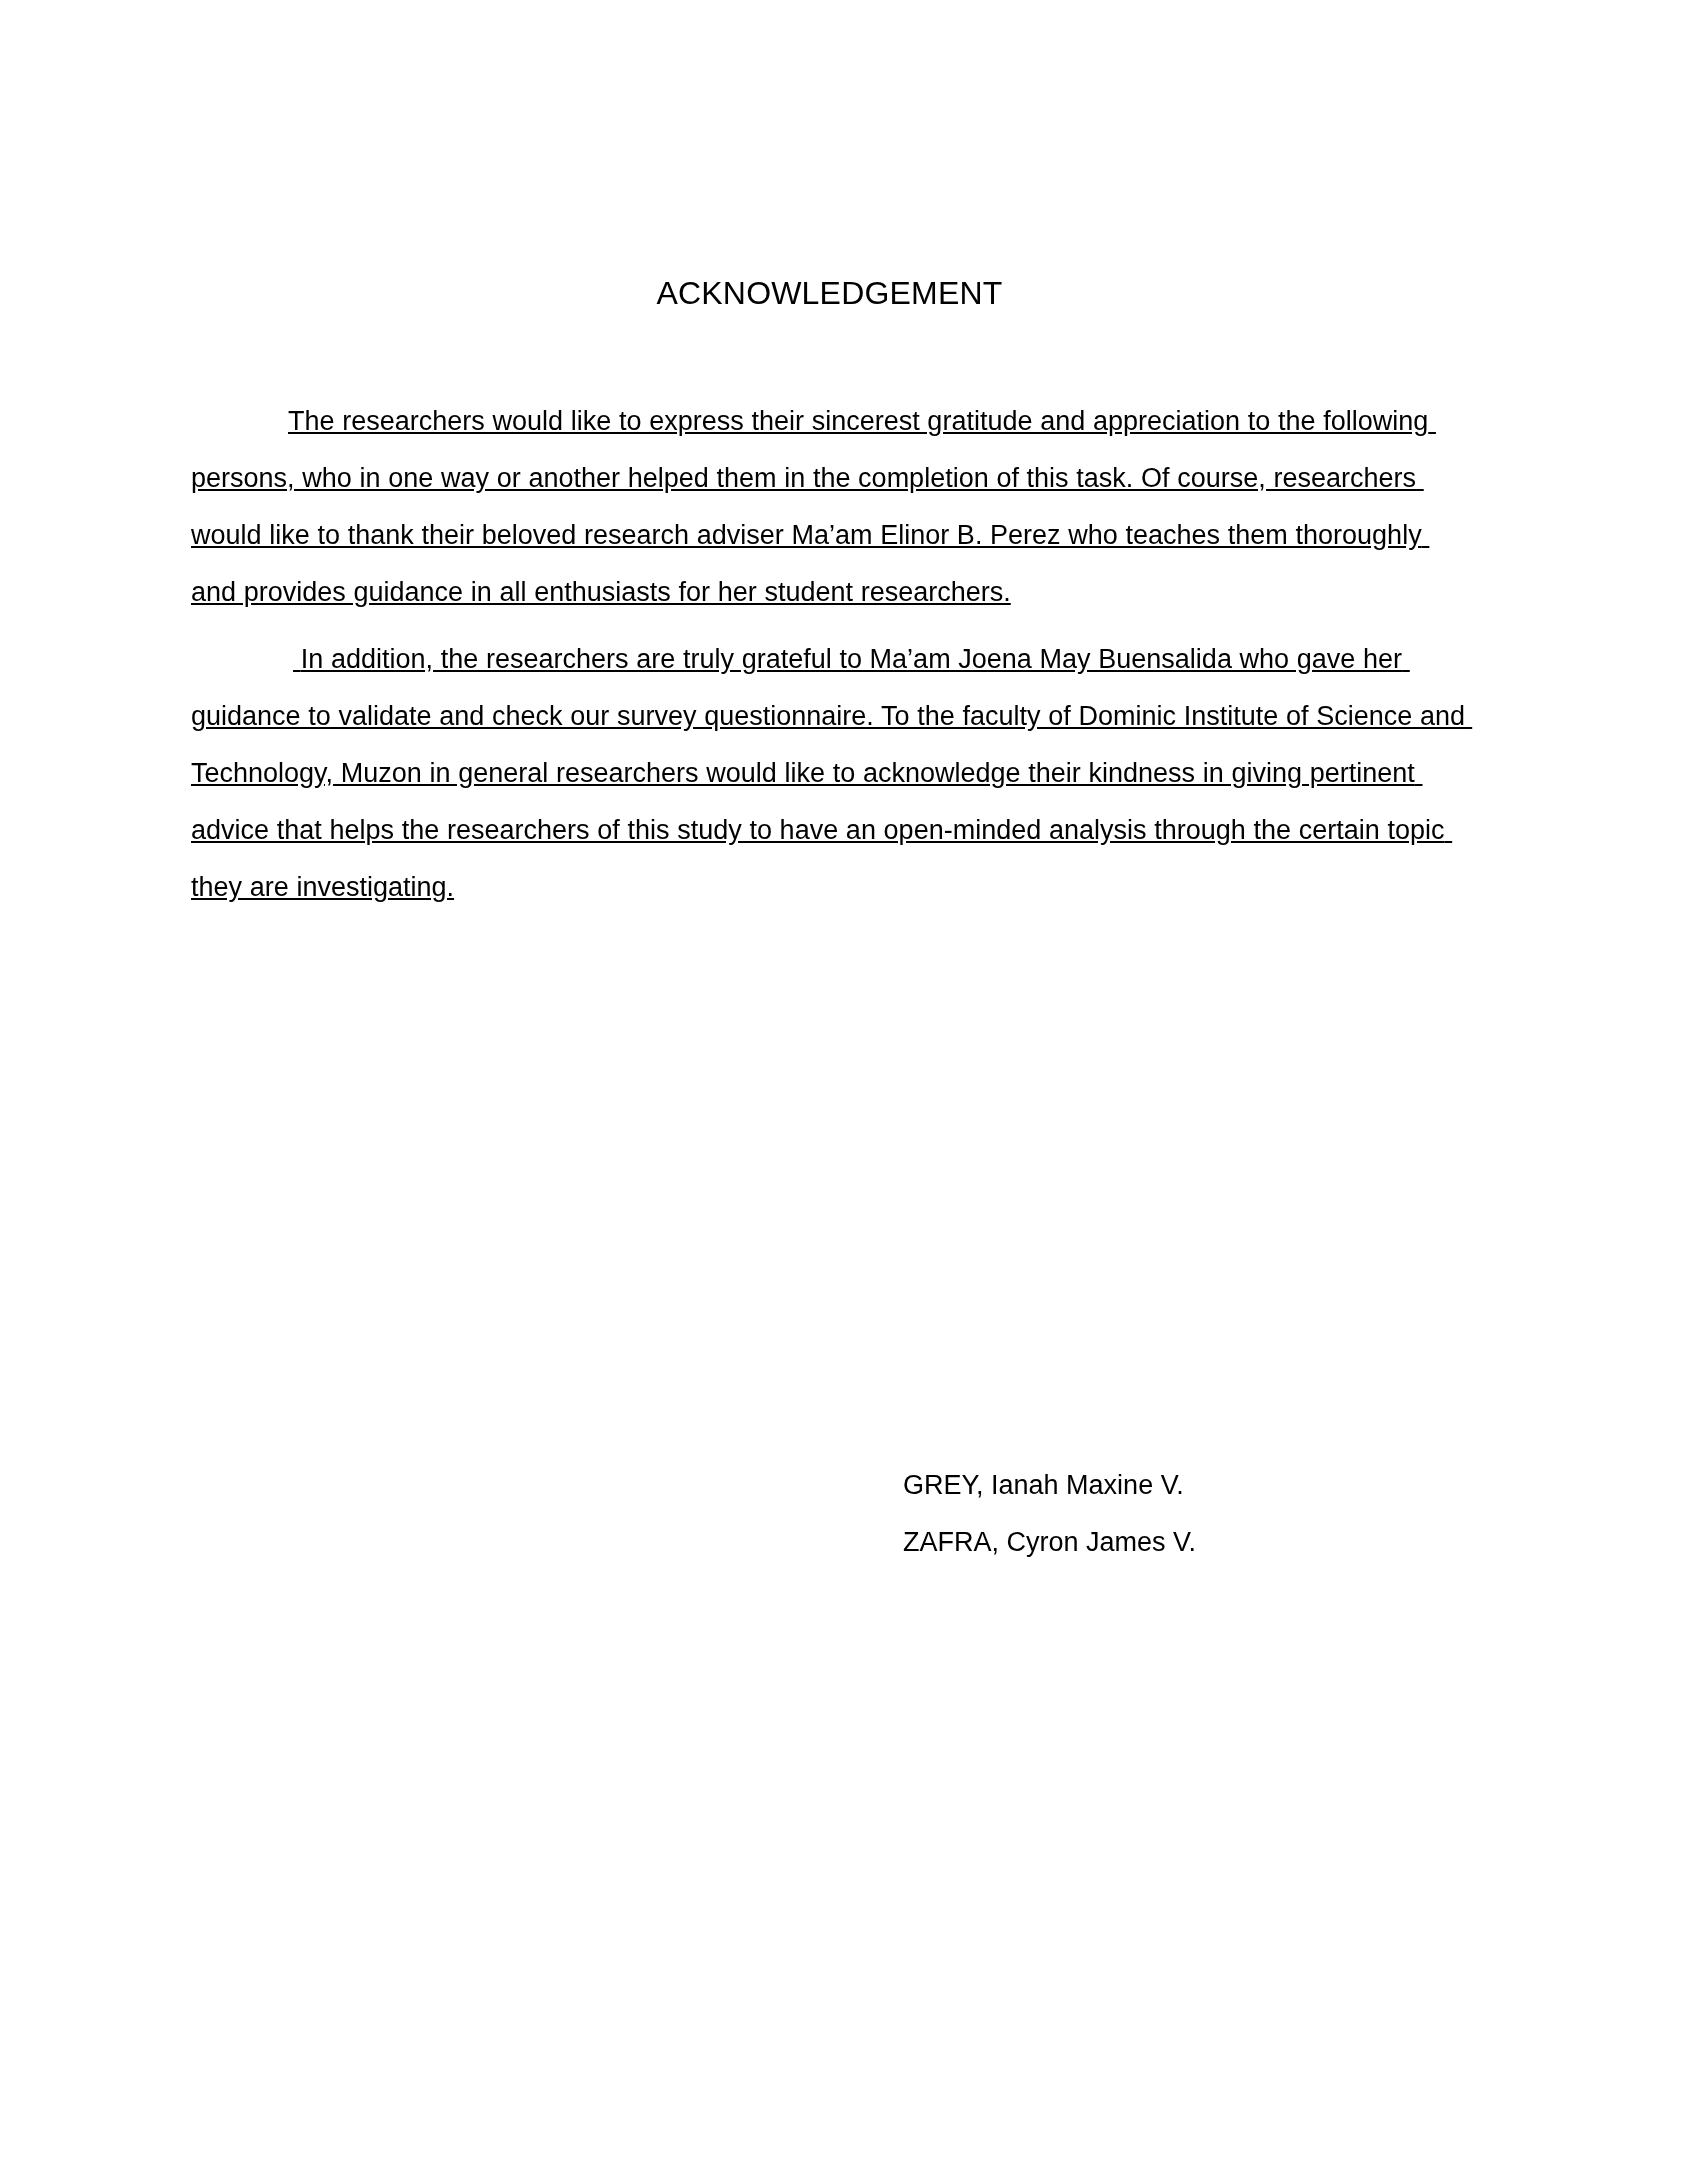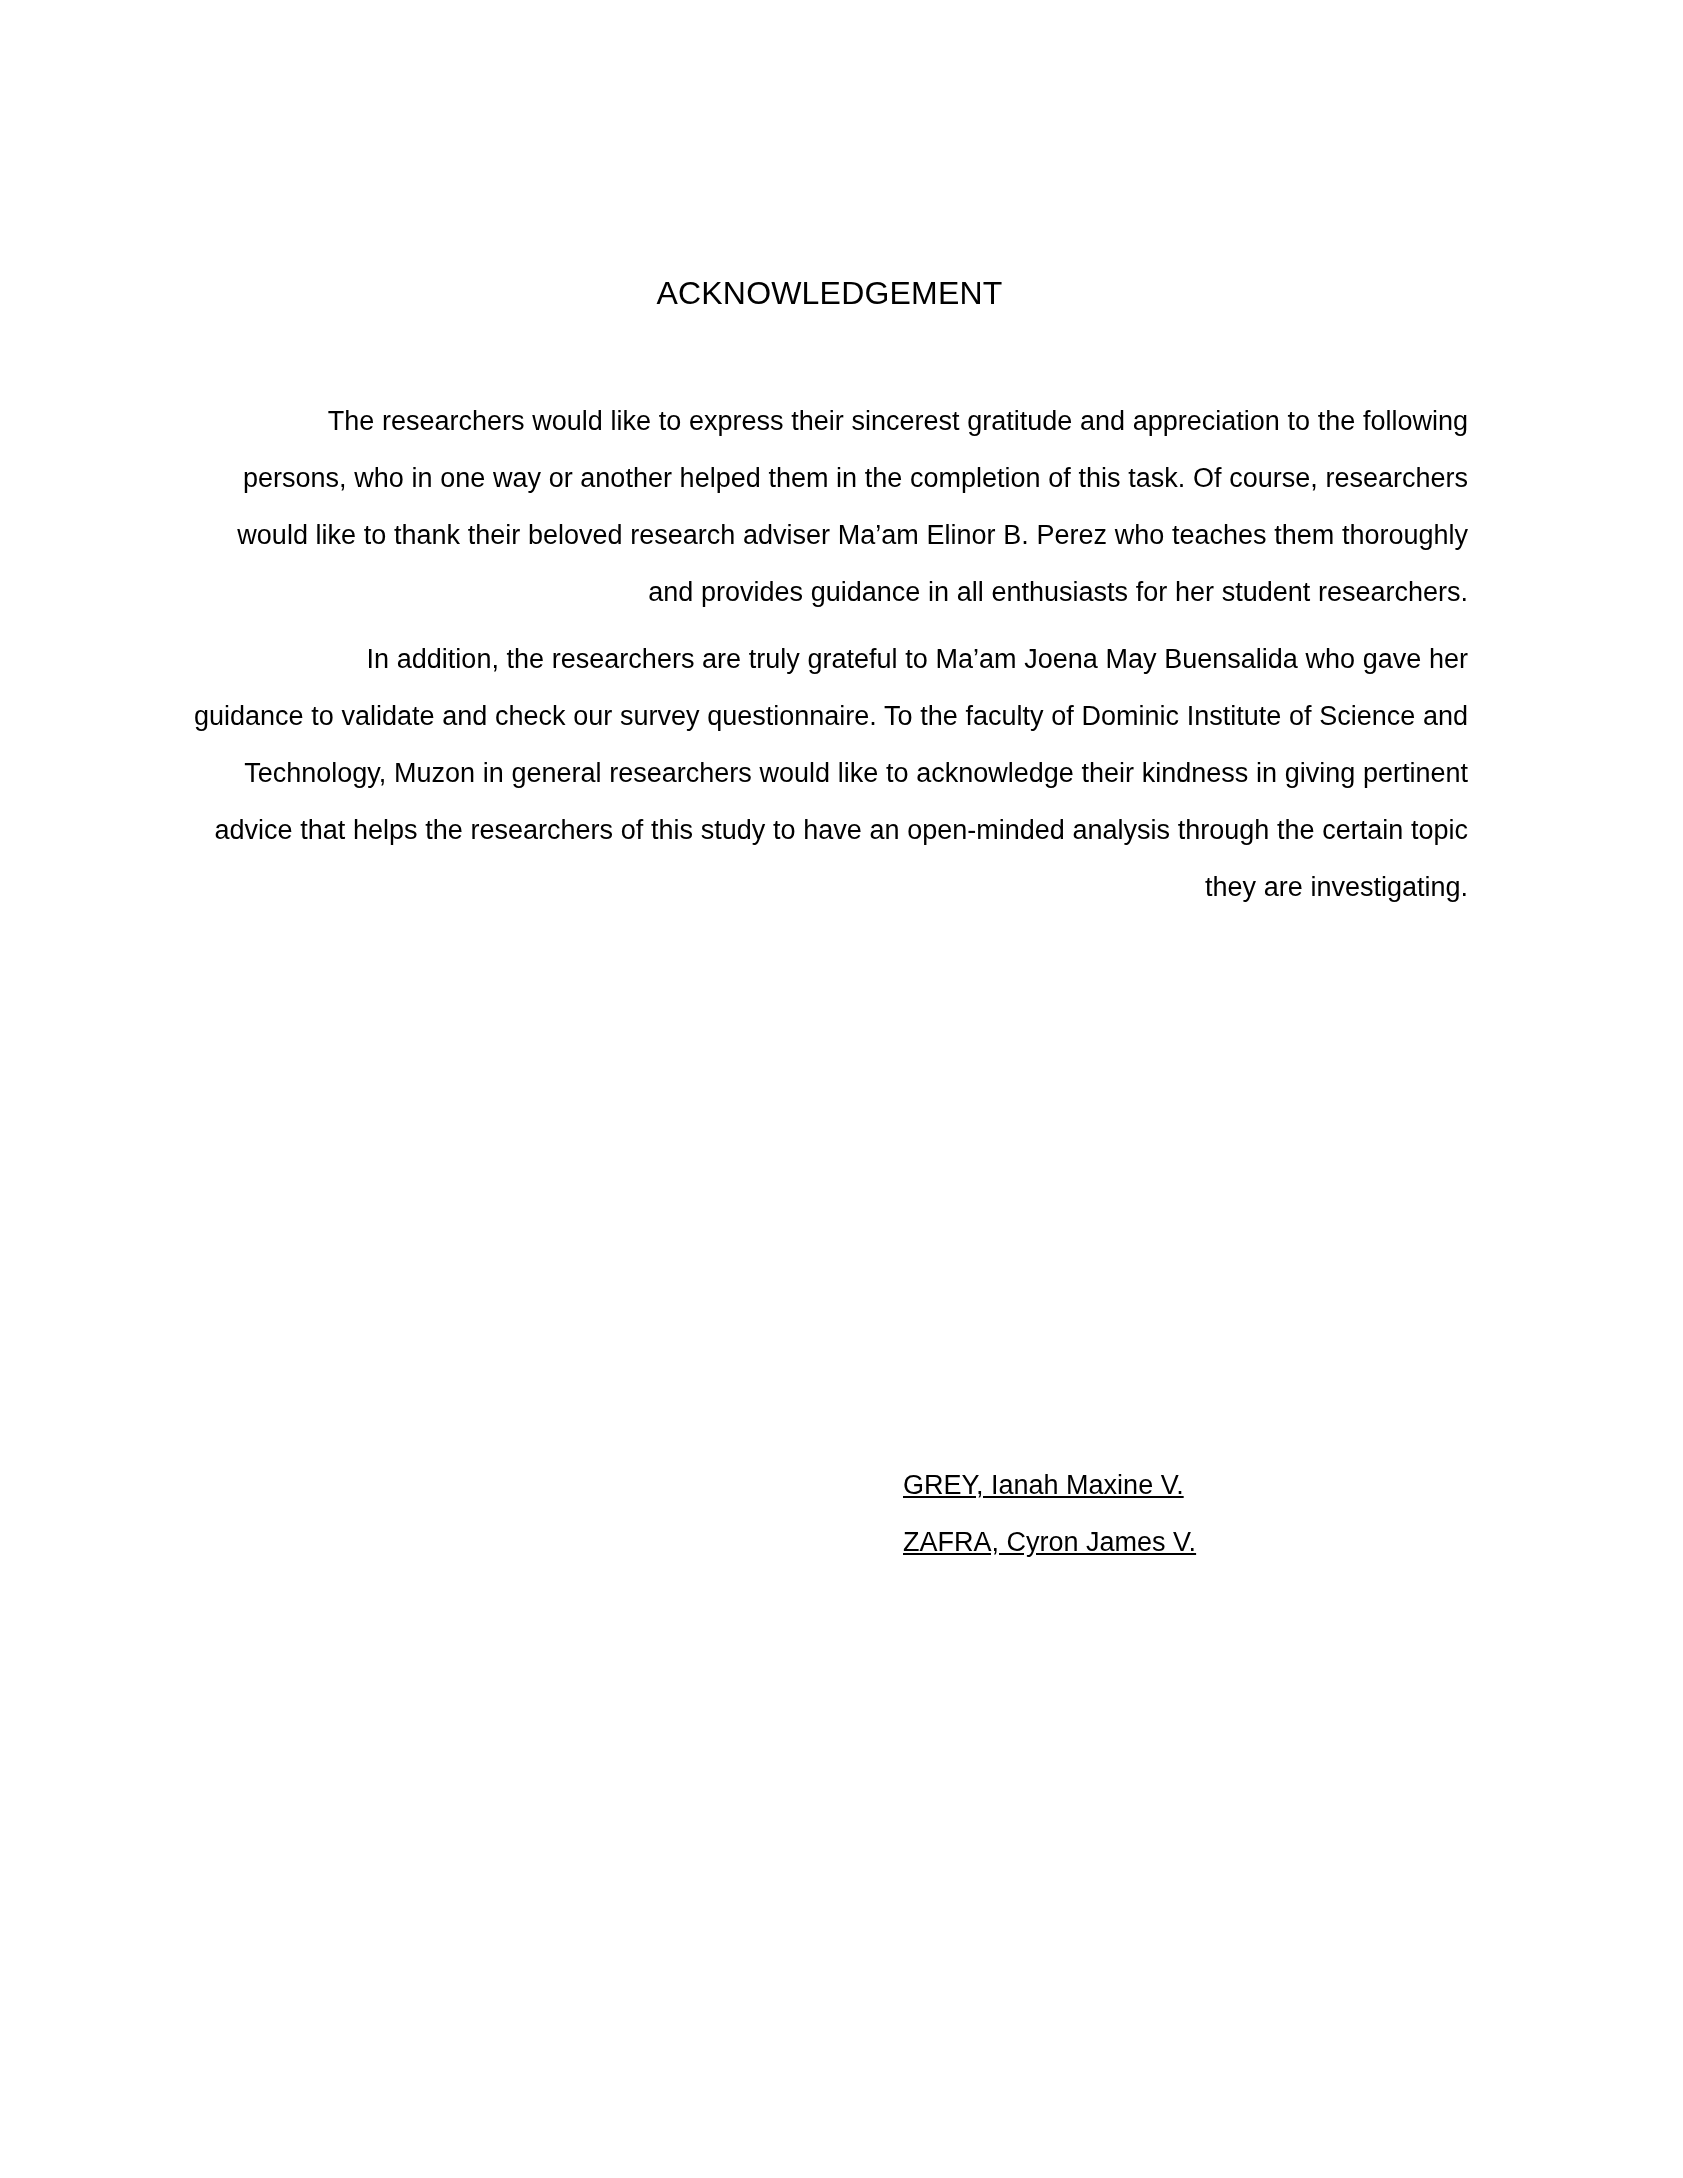--- a/index.html
+++ b/index.html
@@ -32,34 +32,34 @@
     margin: 16px;
     padding-top: 259px;
   }
   .body-block {
     padding-top: 65px;
   }
   .para {
     font-size: 27px;
     line-height: 57px;
     margin: 0 0 10px 0;
-    text-align: right;
+    text-align: left;
     text-indent: 97px;
     white-space: pre-wrap;
     word-spacing: 0.2px;
+    text-decoration: underline;
   }
   .para.lead-space {
     text-indent: 102px;
   }
   .signatures {
     position: absolute;
     left: 903px;
     top: 1457px;
     width: 634px;
-    text-decoration: underline;
   }
   .sig-name {
     font-size: 27px;
     line-height: 57px;
     white-space: nowrap;
   }
 </style>
 </head>
 <body>
 

